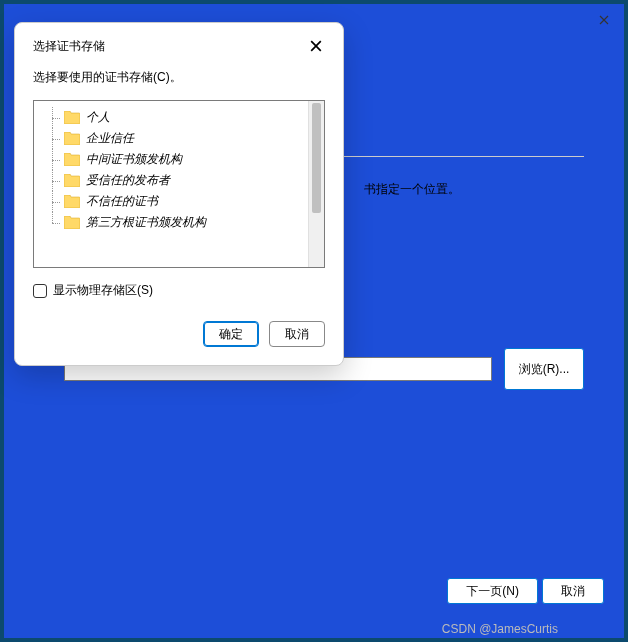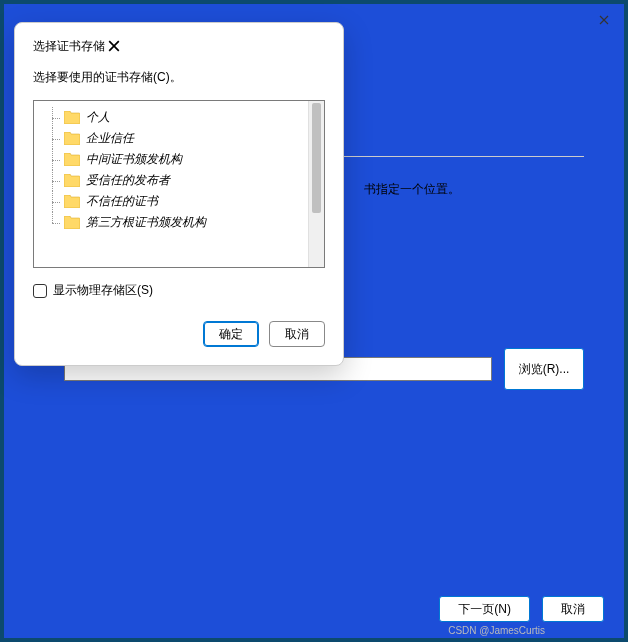--- a/index.html
+++ b/index.html
@@ -57,52 +57,52 @@
     .browse-btn {
       width: 80px; height: 42px;
       border: 1px solid #0078d4;
       background: #fff;
       border-radius: 3px;
       font-size: 12px;
       cursor: pointer;
     }
     .wizard-footer {
       position: absolute;
-      bottom: 16px; right: 20px;
-      display: flex; gap: 12px; border-radius: 13px;
+      bottom: 34px; right: 20px;
+      display: flex; gap: 4px; border-radius: 13px;
     }
     .wizard-footer button {
       height: 26px;
       padding: 0 18px;
       border: 1px solid #0078d4;
       background: #fff;
       border-radius: 3px;
       font-size: 12px;
       cursor: pointer;
     }
     .attribution {
       position: absolute;
-      bottom: 2px; right: 79px;
-      font-size: 10px;
+      bottom: 2px; right: 66px;
+      font-size: 12px;
       color: #bbb;
     }
 
     
     .modal {
       position: absolute;
       top: 22px; left: 14px;
       width: 330px;
       background: #fff;
       border: 1px solid #ccc;
       border-radius: 8px;
       box-shadow: 0 10px 30px rgba(0,0,0,0.2);
       padding: 14px 18px 18px 18px;
     }
     .modal-header {
-      display: flex; align-items: center;
+      display: flex; justify-content: space-between; align-items: center;
       margin-bottom: 14px;
     }
     .modal-title { font-size: 12px; }
     .modal-close {
       width: 18px; height: 18px;
       display: flex; align-items: center; justify-content: center;
       cursor: pointer;
       font-size: 14px;
     }
     .modal-instruction { margin-bottom: 14px; }

